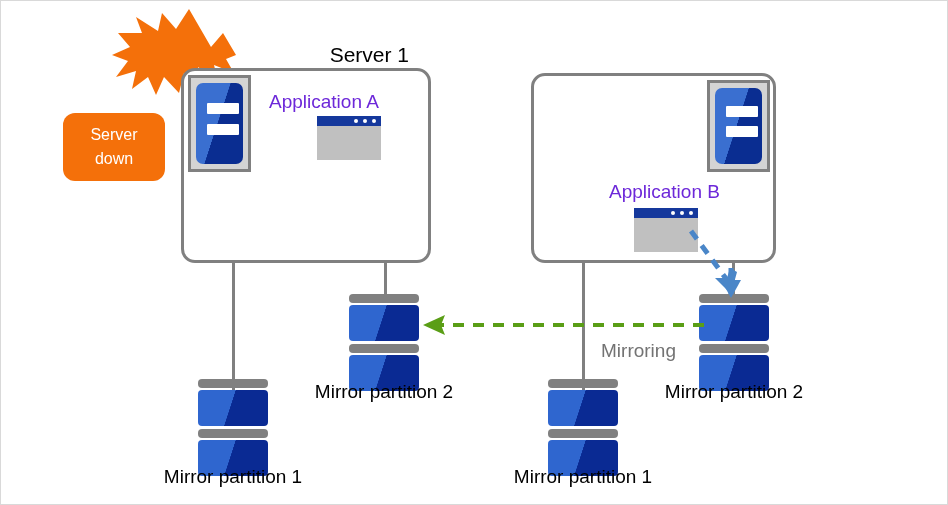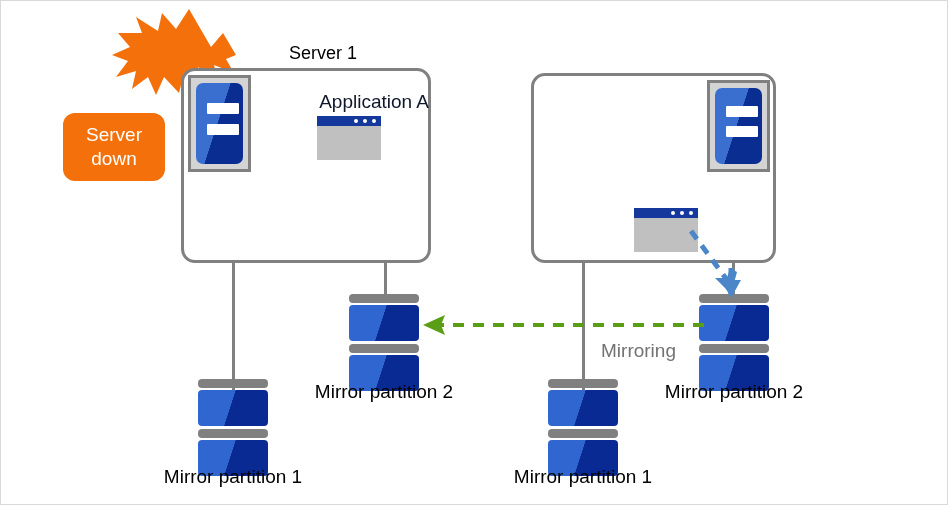--- a/index.html
+++ b/index.html
@@ -22,24 +22,24 @@
   .abs { position: absolute; }
 
   
   .server-box {
     border: 3px solid #808080;
     border-radius: 14px;
     background: #ffffff;
     box-sizing: border-box;
   }
   .server-title {
-    font-size: 18px;
+    font-size: 21px;
     color: #000000;
     white-space: nowrap;
-    text-align: left;
+    text-align: right;
   }
 
   
   .srv-icon {
     background: #d4d4d4;
     border: 3px solid #808080;
     box-sizing: border-box;
     padding: 5px;
   }
   .srv-icon-inner {
@@ -65,23 +65,23 @@
   .app-dot {
     position: absolute;
     top: 3px;
     width: 4px;
     height: 4px;
     border-radius: 50%;
     background: #ffffff;
   }
   .app-label {
     font-size: 19px;
-    color: #0f172a;
-    white-space: nowrap;
-    text-align: right;
+    color: #6d28d9;
+    white-space: nowrap;
+    text-align: left;
   }
 
   
   .disk { }
   .disk-cap {
     background: #808080;
     border-radius: 4px;
     height: 9px;
     margin-bottom: 2px;
   }
@@ -99,21 +99,21 @@
   }
 
   
   .connector { background: #808080; width: 3px; }
 
   
   .down-badge {
     background: #f4700a;
     border-radius: 12px;
     color: #ffffff;
-    font-size: 19px;
+    font-size: 16px;
     line-height: 24px;
     text-align: center;
     display: flex;
     flex-direction: column;
     align-items: center;
     justify-content: center;
   }
 
   
   .mirroring-label {
@@ -184,20 +184,21 @@
 
   <div class="abs server-box" style="left:530px; top:72px; width:245px; height:190px;"></div>
 
   <div class="abs srv-icon" style="left:706px; top:79px; width:63px; height:92px;">
     <div class="srv-icon-inner">
       <div class="srv-bar" style="left:11px; top:18px; width:32px; height:11px;"></div>
       <div class="srv-bar" style="left:11px; top:38px; width:32px; height:11px;"></div>
     </div>
   </div>
 
+  <div class="abs app-label" style="left:608px; top:180px; width:160px;">Application B</div>
 
   <div class="abs app-win" style="left:633px; top:207px; width:64px; height:44px;">
     <div class="app-win-title">
       <span class="app-dot" style="right:5px;"></span>
       <span class="app-dot" style="right:14px;"></span>
       <span class="app-dot" style="right:23px;"></span>
     </div>
   </div>
 
   <div class="abs connector" style="left:581px; top:262px; height:127px;"></div>

